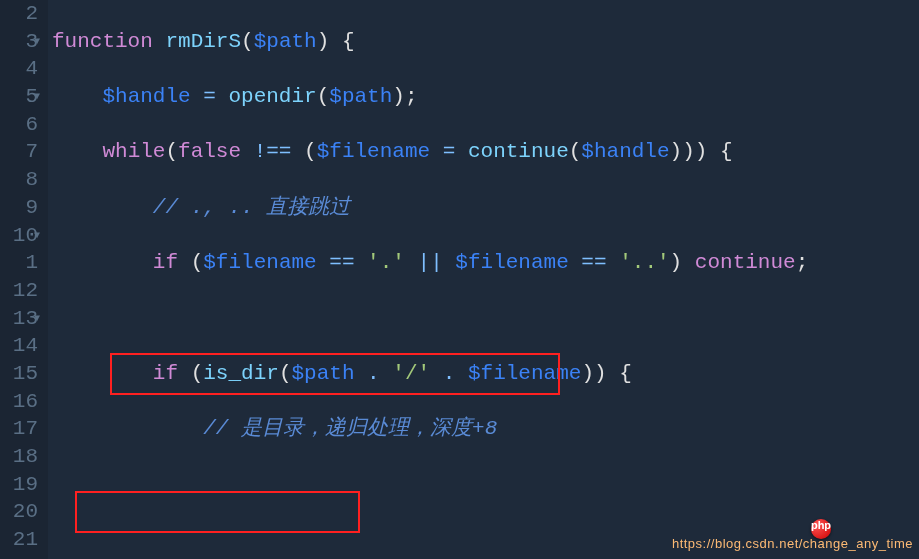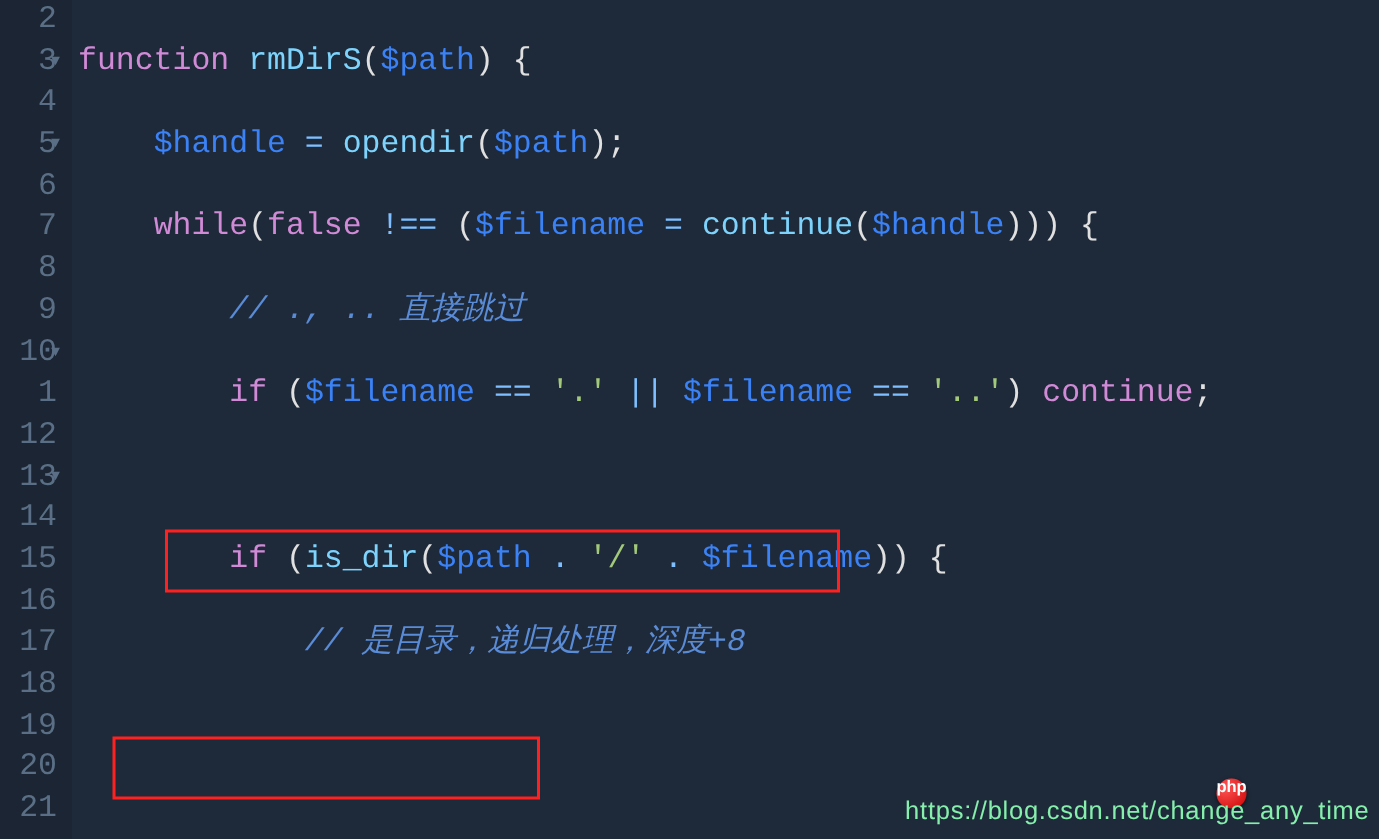--- a/index.html
+++ b/index.html
@@ -74,22 +74,22 @@
     color: #fff;
     font-size: 11px;
     font-weight: bold;
     font-family: sans-serif;
     box-shadow: 0 1px 3px rgba(0,0,0,0.6);
   }
   .watermark {
     position: absolute;
     right: 6px;
     bottom: 8px;
-    color: #86efac;
-    font-size: 17px;
+    color: #fdba74;
+    font-size: 13px;
     font-family: sans-serif;
     letter-spacing: 0.5px;
   }
 </style>
 </head>
 <body>
 
 <div class="editor">
   <div class="gutter">
     <div class="gutter-line"><span>2</span></div>

